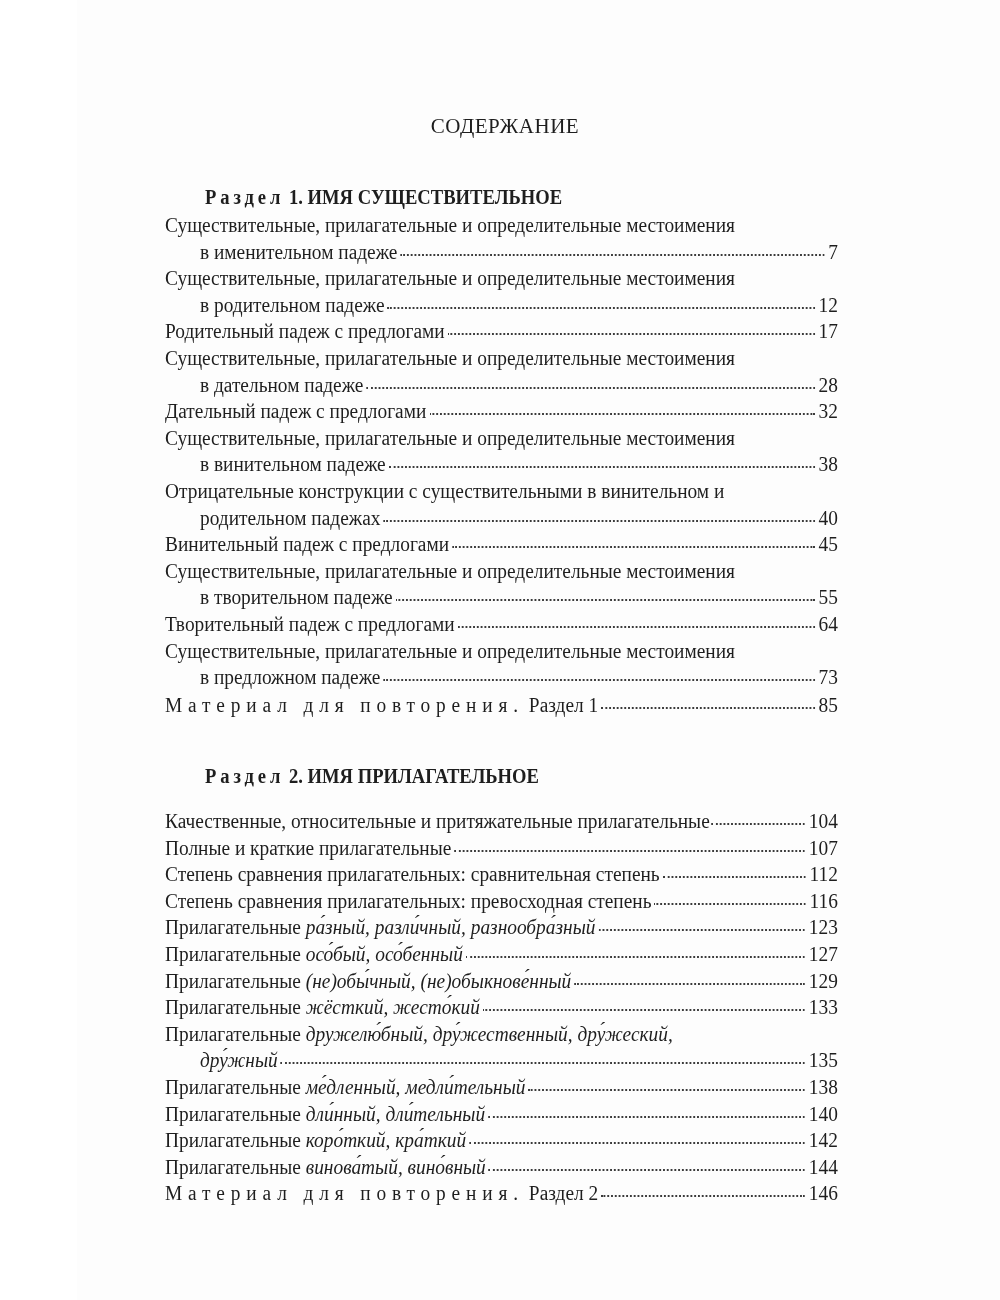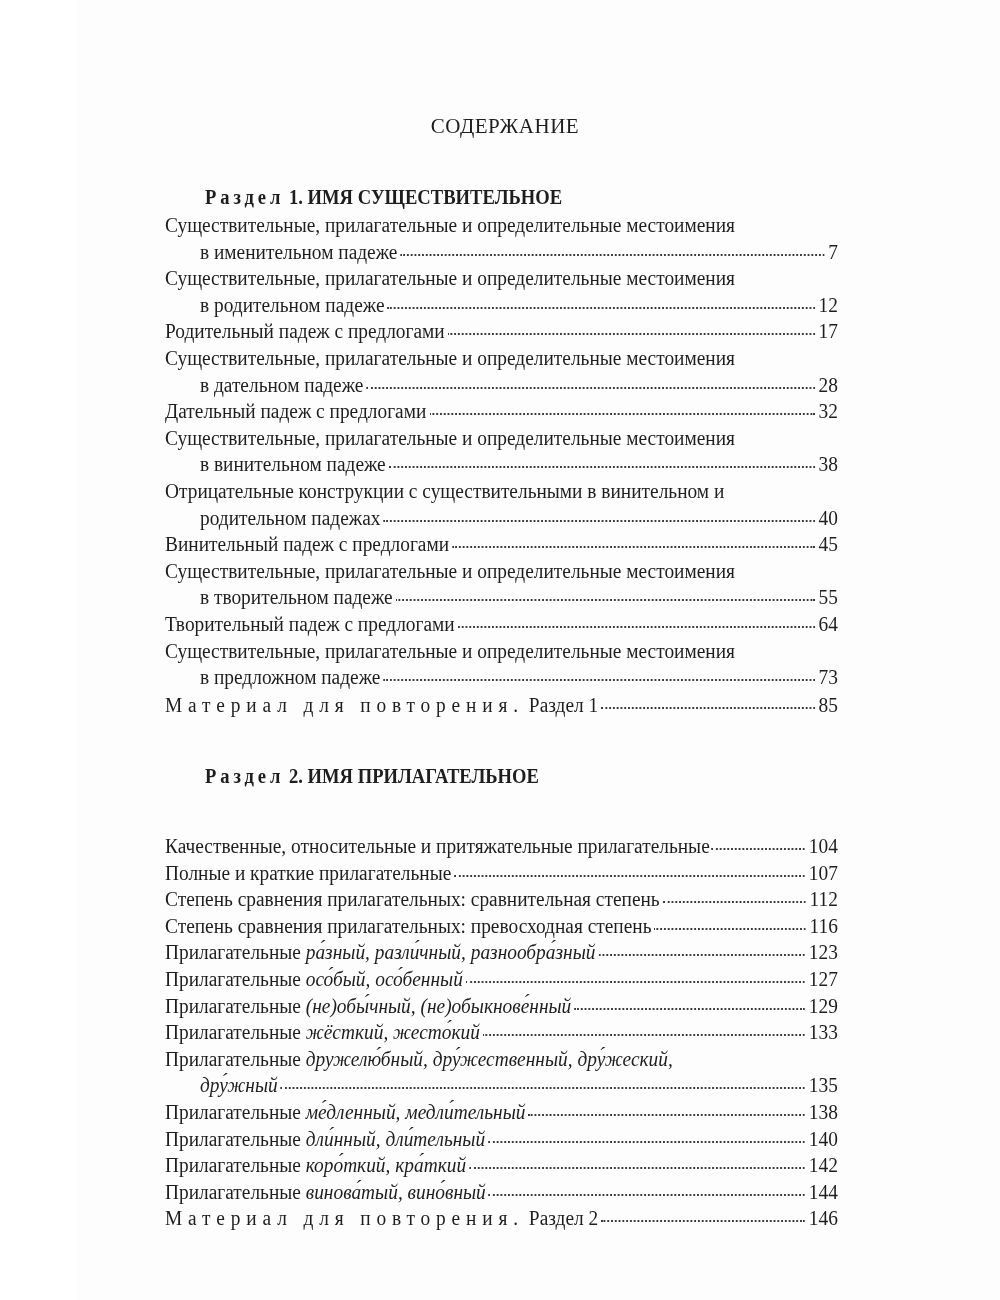--- a/index.html
+++ b/index.html
@@ -205,21 +205,21 @@
       <div class="row">
           <span class="label"><span class="review-word">Материал для повторения.</span><span> Раздел 1</span></span>
           <span class="leader"></span>
           <span class="page-num">85</span>
         </div>
     </div>
   </div>
 
   <h2 class="section-heading" style="top:765px;"><span class="spaced">Раздел</span><span> 2. ИМЯ ПРИЛАГАТЕЛЬНОЕ</span></h2>
 
-  <div class="entries" style="top:808px;margin-top:25px;">
+  <div class="entries" style="top:808px;">
     <div class="entry tight-leader">
       <div class="row">
           <span class="label">Качественные, относительные и притяжательные прилагательные</span>
           <span class="leader"></span>
           <span class="page-num">104</span>
         </div>
     </div>
     <div class="entry">
       <div class="row">
           <span class="label">Полные и краткие прилагательные</span>

